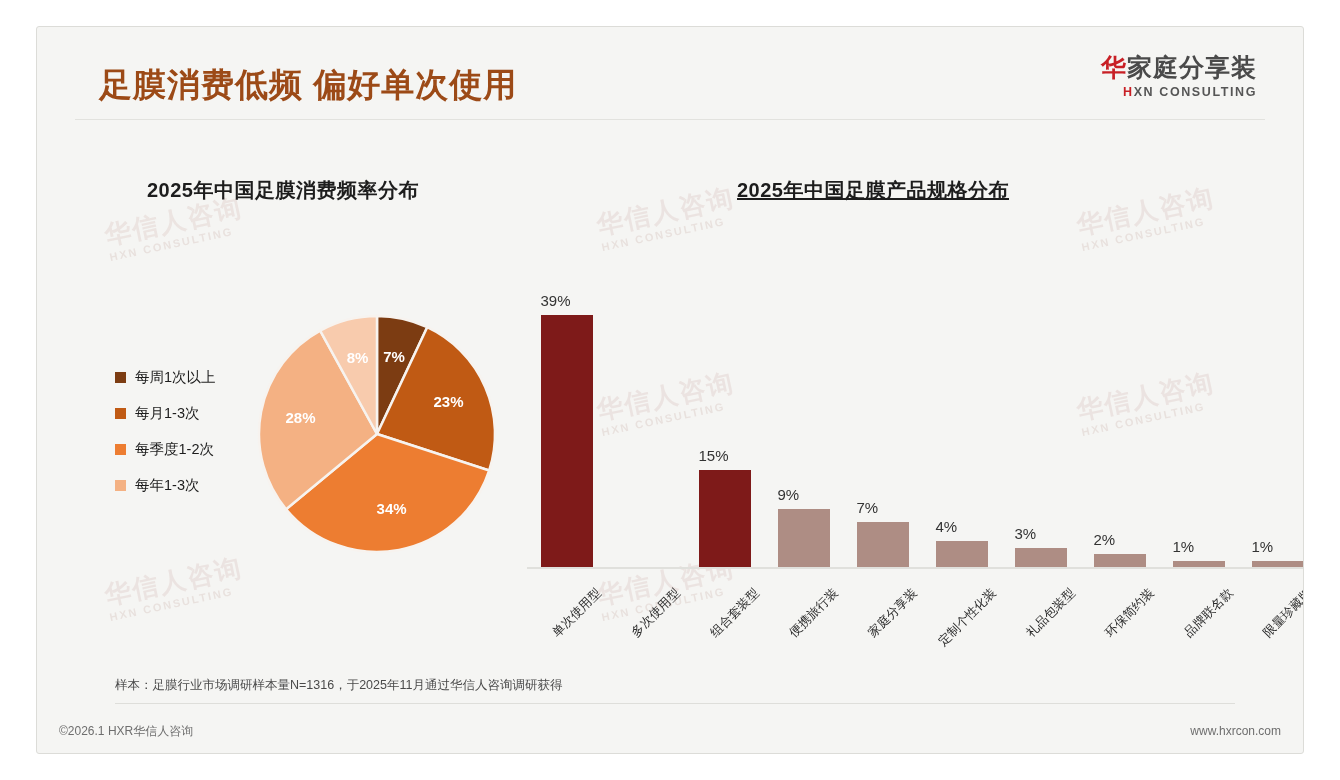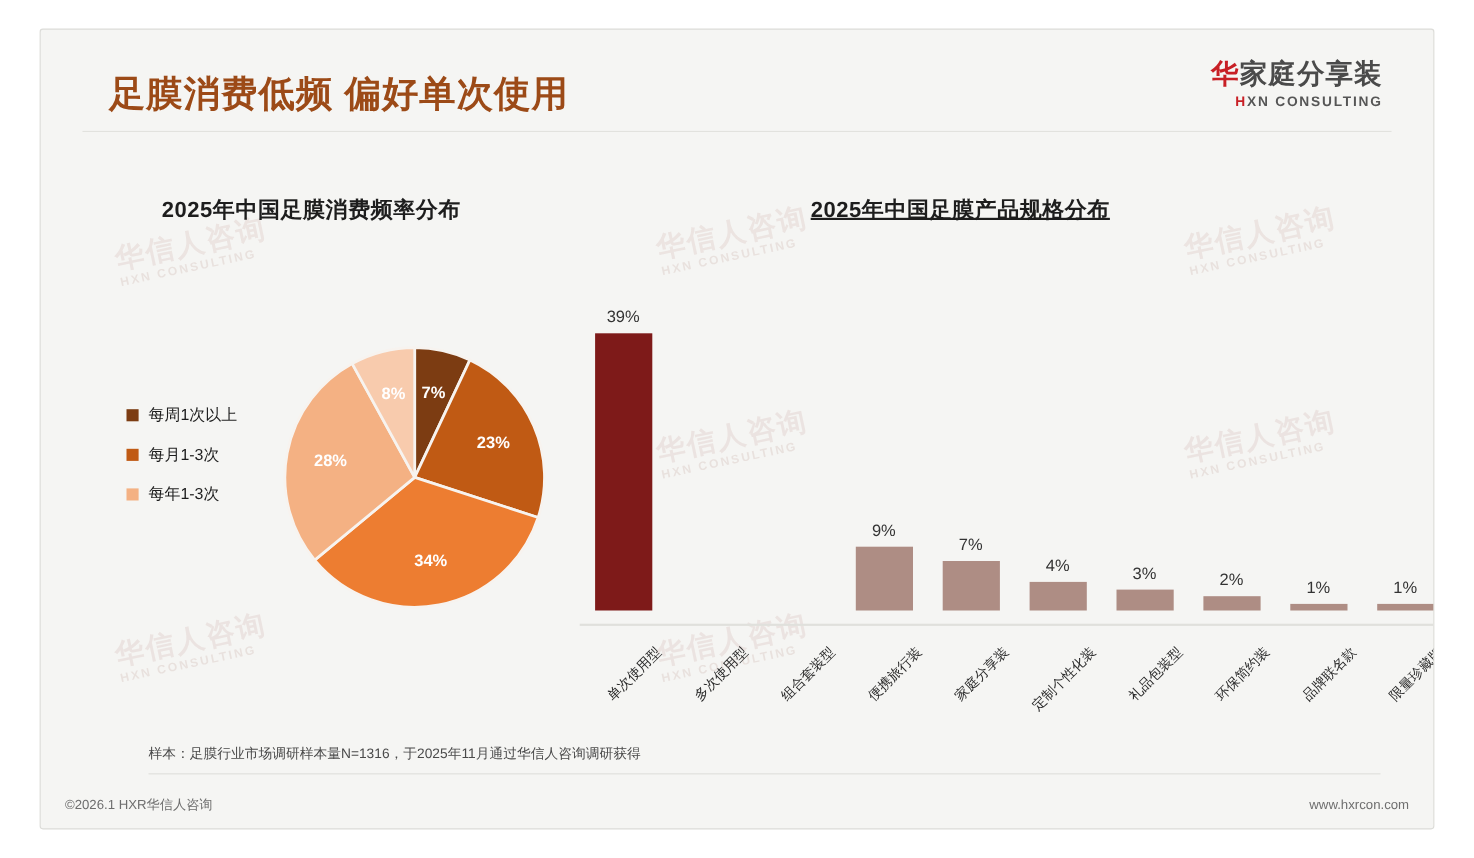--- a/index.html
+++ b/index.html
@@ -168,23 +168,23 @@
   #bar-baseline {
     position: absolute;
     left: 20px;
     width: 790px;
     top: 290px;
     height: 2px;
     background: #e0e0dc;
   }
   .bar-col {
     position: absolute;
-    bottom: 12px;
+    bottom: 0;
     width: 52px;
-    text-align: center;
+    text-align: left;
   }
   .bar-rect {
     width: 100%;
     background: #7e1a19;
   }
   .bar-value {
     position: absolute;
     left: 0; right: 0;
     font-size: 15px;
     color: #333333;
@@ -205,21 +205,20 @@
   #source-note {
     position: absolute;
     left: 78px;
     top: 650px;
     width: 1120px;
     font-size: 12.5px;
     color: #4a4a4a;
     padding-bottom: 9px;
     border-bottom: 1px solid #dededa;
     white-space: nowrap;
-    margin-left: 20px;
   }
   #footer-bar {
     position: absolute;
     left: 0; right: 0;
     bottom: 0;
     height: 44px;
     padding: 0 22px;
     display: flex;
     align-items: center;
     justify-content: space-between;
@@ -279,20 +278,24 @@
 
     <div id="pie-panel">
       <div id="pie-legend">
           <div class="legend-row">
             <span class="legend-swatch" style="background: rgb(124, 60, 18);"></span>
             <span class="legend-label">每周1次以上</span>
           </div>
           <div class="legend-row">
             <span class="legend-swatch" style="background: rgb(192, 90, 20);"></span>
             <span class="legend-label">每月1-3次</span>
+          </div>
+          <div class="legend-row">
+            <span class="legend-swatch" style="background: rgb(237, 125, 49);"></span>
+            <span class="legend-label">每季度1-2次</span>
           </div>
           <div class="legend-row">
             <span class="legend-swatch" style="background: rgb(244, 177, 131);"></span>
             <span class="legend-label">每年1-3次</span>
           </div>
         </div>
       <svg id="pie-svg" width="260" height="270" viewBox="0 0 260 270">
           <path d="M 130 135 L 130 17 A 118 118 0 0 1 180.2419564046786 28.230407809009705 Z" fill="#7c3c12" stroke="#f7f3ef" stroke-width="2.5"></path>
           <text x="146.98899563996272" y="58.995602580210345" class="pie-pct">7%</text>
           <path d="M 130 135 L 180.2419564046786 28.230407809009705 A 118 118 0 0 1 242.22466892282813 171.4640053362438 Z" fill="#c05a14" stroke="#f7f3ef" stroke-width="2.5"></path>
@@ -307,20 +310,24 @@
     </div>
 
     <div id="bar-panel">
       <div id="bar-plot">
           <div class="bar-col" style="left: 13.5px; height: 280px;">
             <div class="bar-rect" style="height: 252px; background: rgb(126, 26, 25); position: absolute; bottom: 0px; left: 0px;"></div>
             <div class="bar-value" style="bottom: 258px;">39%</div>
           </div>
           <div class="bar-xlabel" style="left: -26.5px; width: 92px;">单次使用型</div>
           <div class="bar-xlabel" style="left: 52.5px; width: 92px;">多次使用型</div>
+          <div class="bar-col" style="left: 171.5px; height: 280px;">
+            <div class="bar-rect" style="height: 96.9231px; background: rgb(126, 26, 25); position: absolute; bottom: 0px; left: 0px;"></div>
+            <div class="bar-value" style="bottom: 102.923px;">15%</div>
+          </div>
           <div class="bar-xlabel" style="left: 131.5px; width: 92px;">组合套装型</div>
           <div class="bar-col" style="left: 250.5px; height: 280px;">
             <div class="bar-rect" style="height: 58.1538px; background: rgb(174, 141, 132); position: absolute; bottom: 0px; left: 0px;"></div>
             <div class="bar-value" style="bottom: 64.1538px;">9%</div>
           </div>
           <div class="bar-xlabel" style="left: 210.5px; width: 92px;">便携旅行装</div>
           <div class="bar-col" style="left: 329.5px; height: 280px;">
             <div class="bar-rect" style="height: 45.2308px; background: rgb(174, 141, 132); position: absolute; bottom: 0px; left: 0px;"></div>
             <div class="bar-value" style="bottom: 51.2308px;">7%</div>
           </div>

